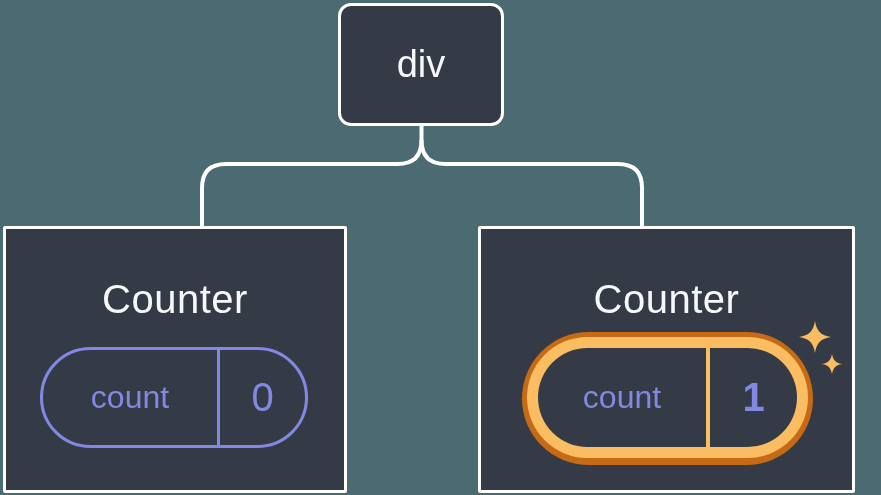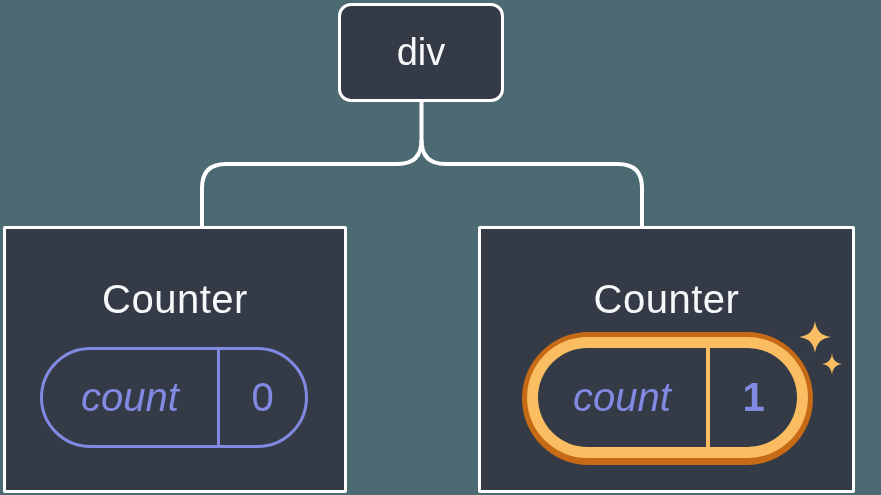--- a/index.html
+++ b/index.html
@@ -19,21 +19,21 @@
   }
   .node {
     position: absolute;
     background: var(--node-bg, #343b46);
     border: 3px solid var(--node-border, #ffffff);
     box-sizing: border-box;
     border-radius: 2px;
   }
   .root-node {
     left: 338px; top: 3px;
-    width: 166px; height: 99px;
+    width: 166px; height: 123px;
     border-radius: 13px;
     display: flex; align-items: center; justify-content: center;
     color: var(--title-text, #f6f7f9);
     font-size: 38px;
     font-weight: 500;
   }
   .counter-left  { left: 3px;   top: 226px; width: 344px; height: 267px; }
   .counter-right { left: 478px; top: 226px; width: 377px; height: 267px; }
   .counter-title {
     position: absolute;
@@ -52,22 +52,21 @@
     border: 3px solid var(--purple, #8289e2);
     border-radius: 999px;
     box-sizing: border-box;
     display: flex;
     overflow: hidden;
   }
   .pill-key {
     width: 174px;
     display: flex; align-items: center; justify-content: center;
     color: var(--purple, #8289e2);
-    font-size: 40px;
-    font-style: italic;
+    font-size: 32px;
   }
   .pill-sep { width: 3px; background: var(--purple, #8289e2); }
   .pill-val {
     flex: 1;
     display: flex; align-items: center; justify-content: center;
     color: var(--purple, #8289e2);
     font-size: 40px;
   }
   
   .ring-outer {

